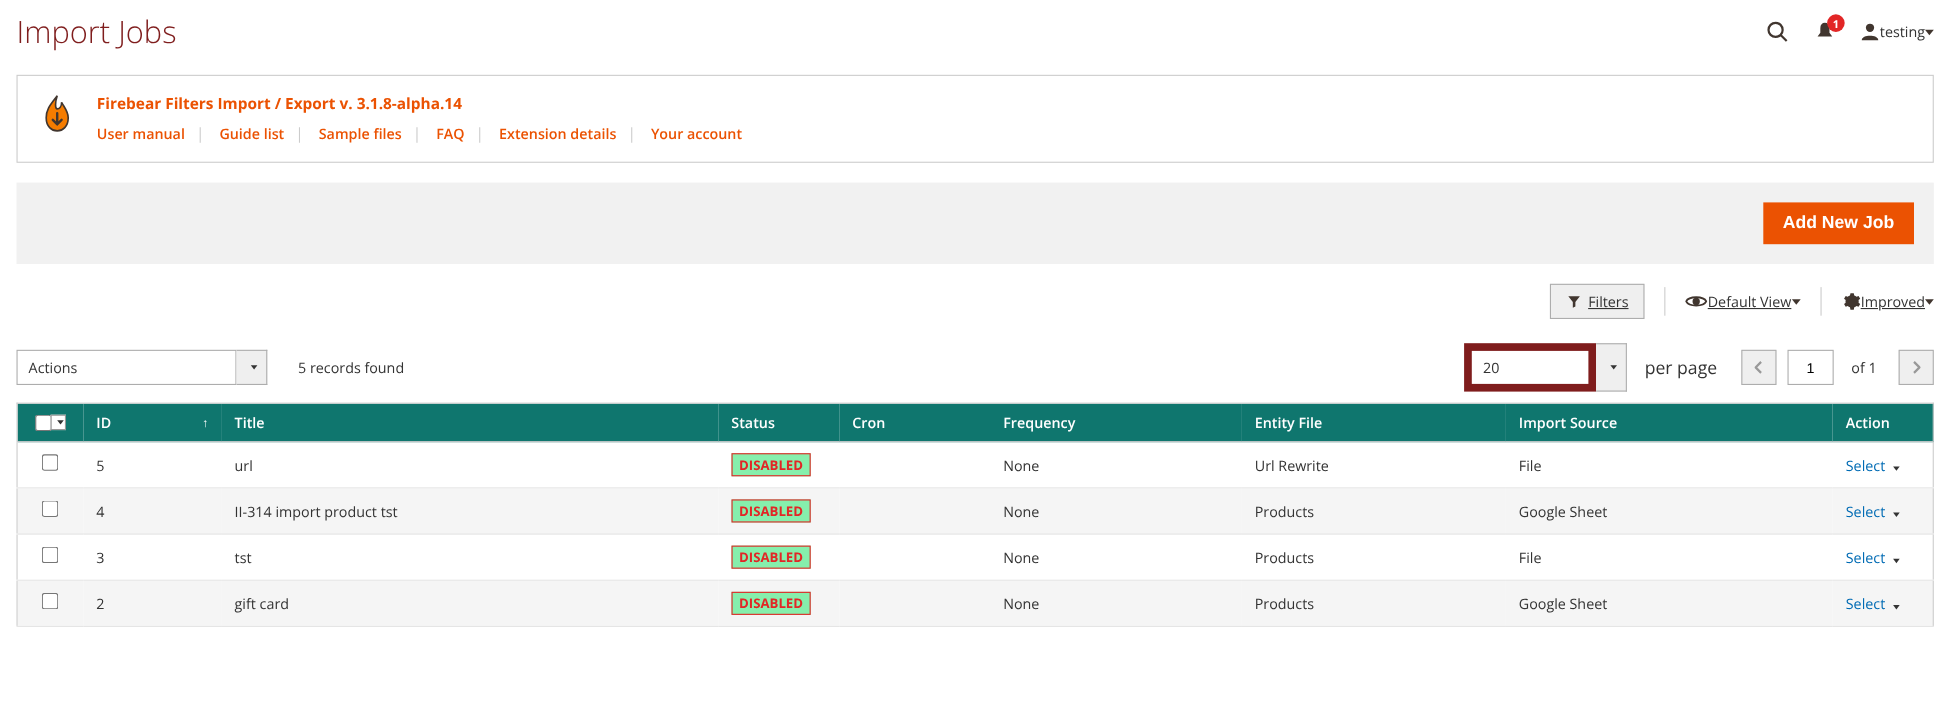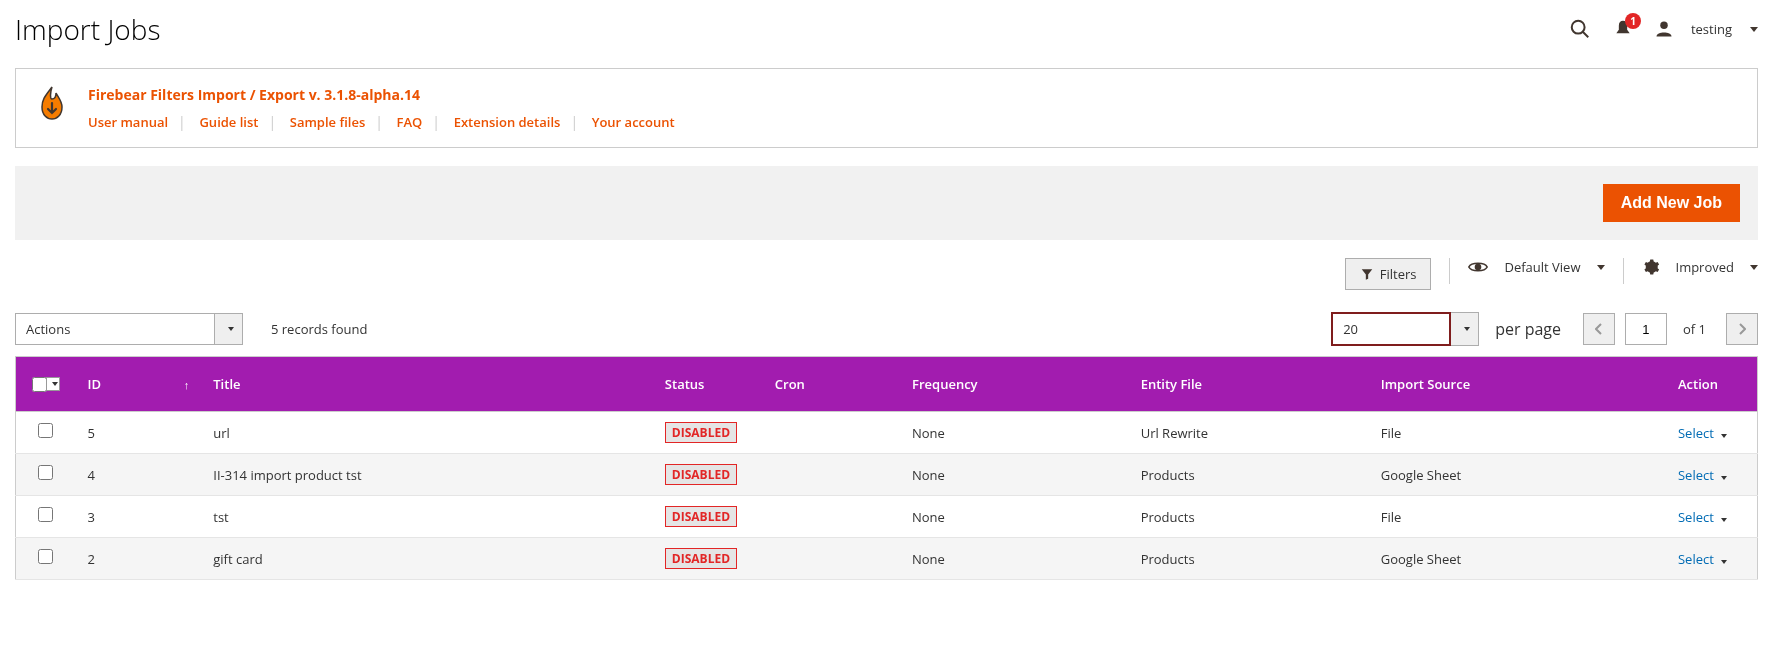--- a/index.html
+++ b/index.html
@@ -1,64 +1,64 @@
 <!DOCTYPE html>
 <html><head>
 <meta charset="utf-8">
 <style>
   * { box-sizing: border-box; }
   body { margin: 0; font-family: "Open Sans", Arial, sans-serif; font-size: 14px; color: #333; background: #fff; }
   .page { padding: 0 15px 30px 15px; }
   .header { display: flex; align-items: center; justify-content: space-between; padding: 10px 0 20px 0; }
-  .page-title { font-size: 28px; font-weight: 300; color: #000000; }
+  .page-title { font-size: 28px; font-weight: 300; color: #7f1d1d; }
   .header-actions { display: flex; align-items: center; gap: 22px; }
   .icon-btn { cursor: pointer; display: flex; align-items: center; }
   .notif { position: relative; }
   .notif-badge { position: absolute; top: -6px; right: -8px; background: #e22626; color: #fff; font-size: 10px; font-weight: 700; border-radius: 8px; padding: 1px 5px; }
-  .user-box { display: flex; align-items: center; gap: 18px; cursor: pointer; font-size: 13px; }
+  .user-box { display: flex; align-items: center; gap: 0; cursor: pointer; font-size: 13px; }
   .caret-down { width: 0; height: 0; border-left: 4px solid transparent; border-right: 4px solid transparent; border-top: 5px solid #41362f; }
   .caret-down-sm { width: 0; height: 0; border-left: 3px solid transparent; border-right: 3px solid transparent; border-top: 4px solid #333; display: inline-block; margin-left: 4px; }
   .info-box { border: 1px solid #ccc; padding: 16px 20px; display: flex; gap: 20px; align-items: flex-start; }
   .flame { width: 32px; height: 36px; }
   .info-title { font-weight: 700; color: #eb5202; font-size: 14px; margin-bottom: 8px; }
   .info-links a { color: #eb5202; text-decoration: none; font-weight: 600; font-size: 13px; }
   .info-links span.sep { color: #ccc; margin: 0 10px; }
   .action-bar { background: #f1f1f1; padding: 18px 18px; margin-top: 18px; display: flex; justify-content: flex-end; align-items: flex-end; }
   .btn-primary { background: #eb5202; color: #fff; border: none; padding: 10px 18px; font-size: 16px; font-weight: 600; cursor: pointer; }
-  .toolbar-top { display: flex; justify-content: flex-end; gap: 18px; align-items: flex-start; padding: 18px 0 0 0; }
+  .toolbar-top { display: flex; justify-content: flex-end; gap: 18px; align-items: center; padding: 18px 0 0 0; text-decoration: underline; }
   .filter-btn { background: #efefef; border: 1px solid #adadad; padding: 6px 14px; display: flex; align-items: center; gap: 6px; cursor: pointer; font-size: 13px; }
-  .view-ctl, .col-ctl { display: flex; align-items: center; gap: 16px; cursor: pointer; font-size: 13px; }
+  .view-ctl, .col-ctl { display: flex; align-items: center; gap: 0; cursor: pointer; font-size: 13px; }
   .vdiv { width: 1px; height: 26px; background: #ccc; }
   .toolbar-mid { display: flex; justify-content: space-between; align-items: center; padding: 22px 0 10px 0; }
   .left-mid { display: flex; align-items: center; gap: 28px; }
   .actions-select { display: flex; }
   .actions-select .label { border: 1px solid #adadad; padding: 6px 10px; width: 200px; font-size: 13px; color: #333; background: #fff; }
   .dd-btn { border: 1px solid #adadad; border-left: none; background: #efefef; width: 28px; display:flex;align-items:center;justify-content:center; cursor:pointer; }
   .records-found { font-size: 13px; color: #333; }
   .right-mid { display: flex; align-items: center; gap: 10px; }
   .perpage-box { display: flex; }
-  .perpage-box .val { border: 2px solid #7f1d1d; padding: 6px 10px; width: 120px; background: #fff; font-size: 13px;}
+  .perpage-box .val { border: 7px solid #7f1d1d; padding: 6px 10px; width: 120px; background: #fff; font-size: 13px;}
   .perpage-lbl { font-size: 16px; margin: 0 12px 0 6px;}
   .pager-btn { border: 1px solid #adadad; background: #efefef; width: 32px; height: 32px; display:flex;align-items:center;justify-content:center; cursor:pointer; color:#777;}
   .page-input { border: 1px solid #adadad; width: 42px; height: 32px; text-align: center; font-size: 13px; }
   .page-of { font-size: 13px; margin-left: 6px; }
   table.grid { width: 100%; border-collapse: collapse; border: 1px solid #ccc; }
-  table.grid thead th { background: #a21caf; color: #fff; text-align: left; padding: 18px 12px; font-weight: 600; font-size: 13px; border-bottom: 1px solid #ccc; }
+  table.grid thead th { background: #0f766e; color: #fff; text-align: left; padding: 8px 12px; font-weight: 600; font-size: 13px; border-bottom: 1px solid #ccc; }
   table.grid tbody td { padding: 10px 12px; font-size: 13px; border-bottom: 1px solid #e5e5e5; }
   table.grid tbody tr.alt { background: #f5f5f5; }
   .col-chk { width: 48px; text-align: center; }
   .col-id { width: 110px; }
   .col-title { width: 395px; }
   .col-status { width: 80px; }
   .col-cron { width: 120px; }
   .col-freq { width: 200px; }
   .col-entity { width: 210px; }
   .col-src { width: 260px; }
   .col-action { width: 80px; }
-  .status-badge { display:inline-block; border: 1px solid #e22626; color: #e22626; background: #e5e5e5; font-weight: 700; font-size: 12px; padding: 1px 6px; }
+  .status-badge { display:inline-block; border: 1px solid #e22626; color: #e22626; background: #86efac; font-weight: 700; font-size: 12px; padding: 1px 6px; }
   .select-link { color: #006bb4; text-decoration: none; cursor: pointer; }
   .hd-chk { display:flex; align-items:center; gap:0; justify-content:center;}
   .hd-chk .mini-dd { border:1px solid #999; background:#fff; width:14px; height:14px; display:flex;align-items:center;justify-content:center; margin-left:-1px;}
   .sort-arrow { font-size: 11px; color: #fff; margin-left: auto; }
   th .th-inner { display:flex; align-items:center; justify-content:space-between; }
   input[type=checkbox]{ width:15px; height:15px; margin:0;}
   svg { display:block; }
 </style>
 </head>
 <body>

